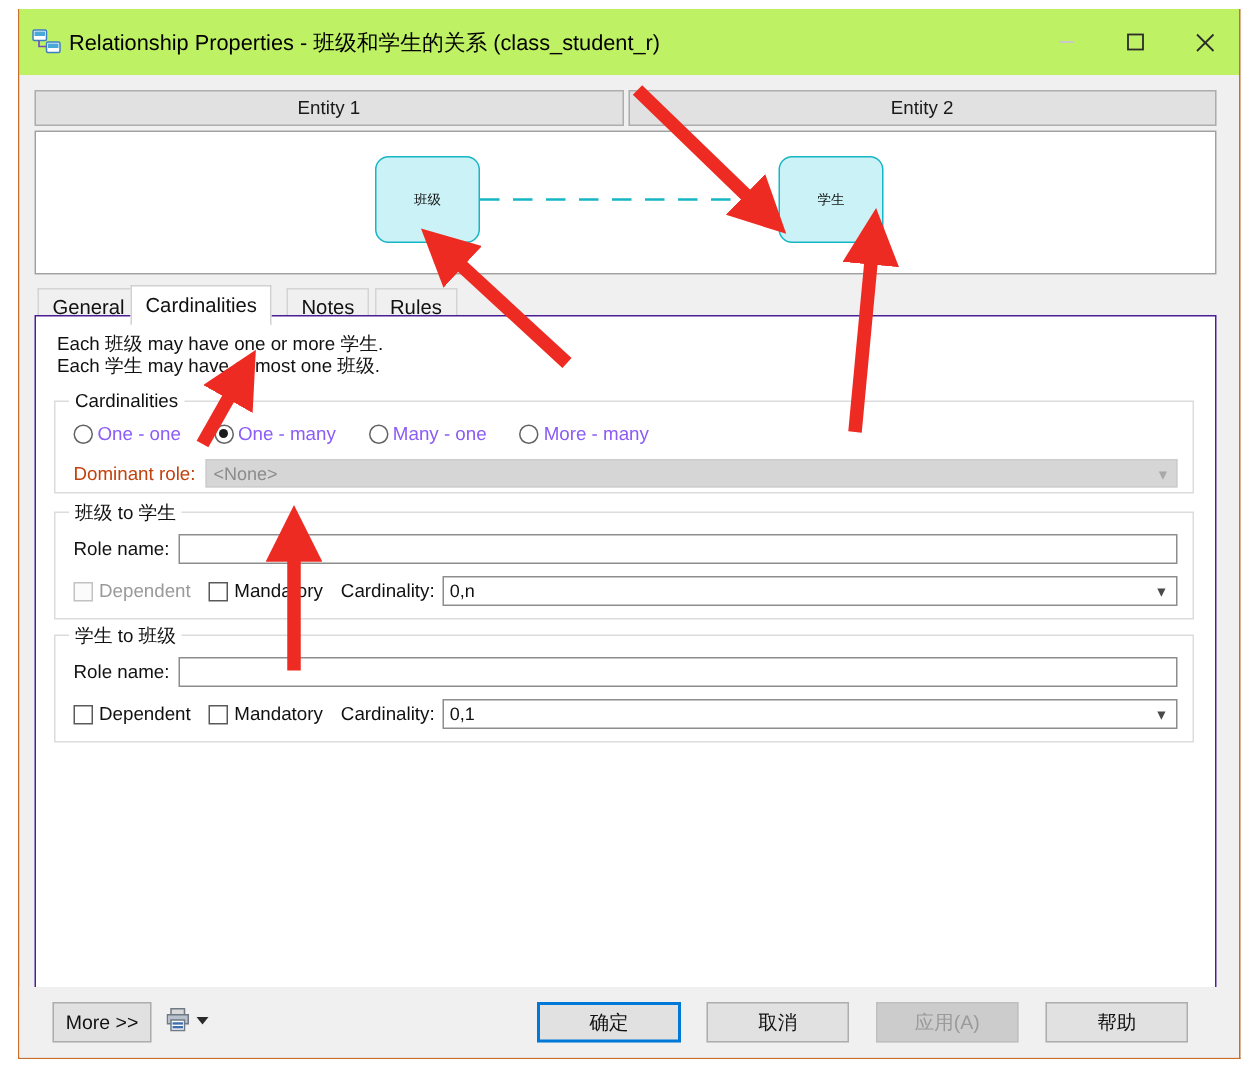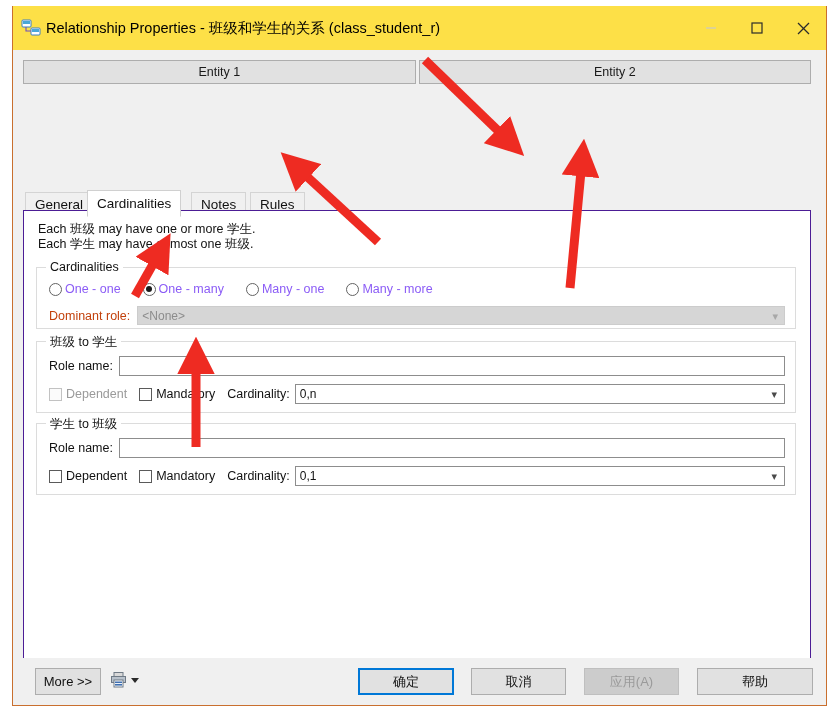--- a/index.html
+++ b/index.html
@@ -31,21 +31,21 @@
     border-top: none;
     box-sizing: border-box;
   }
 
   
   .titlebar {
     position: absolute;
     left: 0; top: 0;
     width: 100%;
     height: 44px;
-    background: #fde047;
+    background: #bef264;
     box-sizing: border-box;
     text-align: right;
   }
   .title-icon {
     position: absolute;
     left: 8px;
     top: 13px;
     width: 20px;
     height: 18px;
   }
@@ -369,21 +369,21 @@
   }
   .btn.default {
     border: 2px solid #0078d7;
     background: #e1e1e1;
   }
   .btn.disabled { background: #cccccc; border-color: #bfbfbf; color: #9a9a9a; }
   #btn-more   { left: 22px;  width: 66px; }
   #btn-ok     { left: 345px; width: 96px; }
   #btn-cancel { left: 458px; width: 95px; }
   #btn-apply  { left: 571px; width: 95px; }
-  #btn-help   { left: 684px; width: 116px; }
+  #btn-help   { left: 684px; width: 95px; }
 
   .print-grp {
     position: absolute;
     left: 98px;
     top: 14px;
     display: flex;
     align-items: center;
   }
   .print-ico { width: 15px; height: 16px; }
   .print-caret {
@@ -440,20 +440,32 @@
     </div>
   </div>
 
   <div class="client">
 
     <div class="entity-headers">
       <div class="entity-head">Entity 1</div>
       <div class="entity-head">Entity 2</div>
     </div>
 
+    <div class="diagram">
+      <svg class="link-svg">
+        <line x1="296" y1="45" x2="486" y2="45" stroke="#17b6c4" stroke-width="1.6" stroke-dasharray="13,9"></line>
+        <path d="M486 45 L468 38 M486 45 L468 52 M486 45 L470 45" fill="none" stroke="#17b6c4" stroke-width="1.4"></path>
+      </svg>
+      <div class="ent-box" id="ent-left">
+        <span>班级</span>
+      </div>
+      <div class="ent-box" id="ent-right">
+        <span>学生</span>
+      </div>
+    </div>
 
     <div class="tabstrip">
       <div class="tab" style="left:2px;text-align:center;">General</div>
       <div class="tab active" style="left:64px;">Cardinalities</div>
       <div class="tab" style="left:168px;">Notes</div>
       <div class="tab" style="left:227px;">Rules</div>
     </div>
 
     <div class="tabpanel">
 
@@ -473,21 +485,21 @@
           <div class="radio-item sel">
             <span class="radio-mark"></span>
             <span>One - many</span>
           </div>
           <div class="radio-item">
             <span class="radio-mark"></span>
             <span>Many - one</span>
           </div>
           <div class="radio-item">
             <span class="radio-mark"></span>
-            <span>Many - more</span>
+            <span>More - many</span>
           </div>
         </div>
 
         <div class="dom-row">
           <span class="dom-label">Dominant role:</span>
           <div class="combo-disabled">
             <span>&lt;None&gt;</span>
             <span class="chev">▾</span>
           </div>
         </div>

